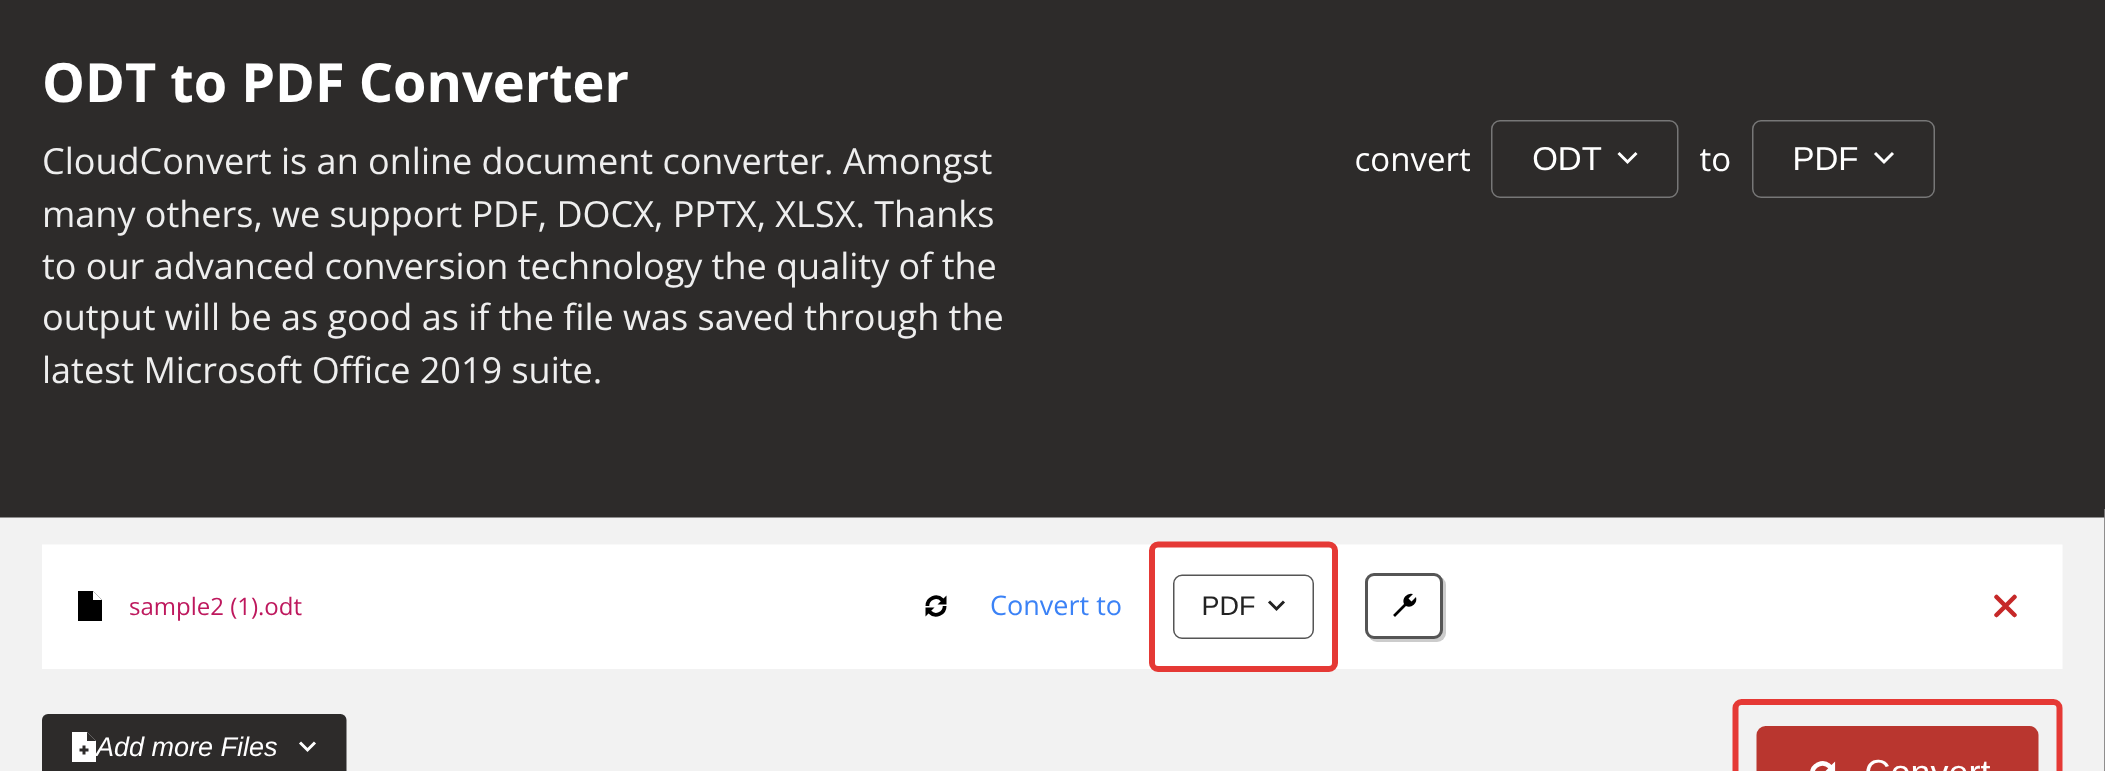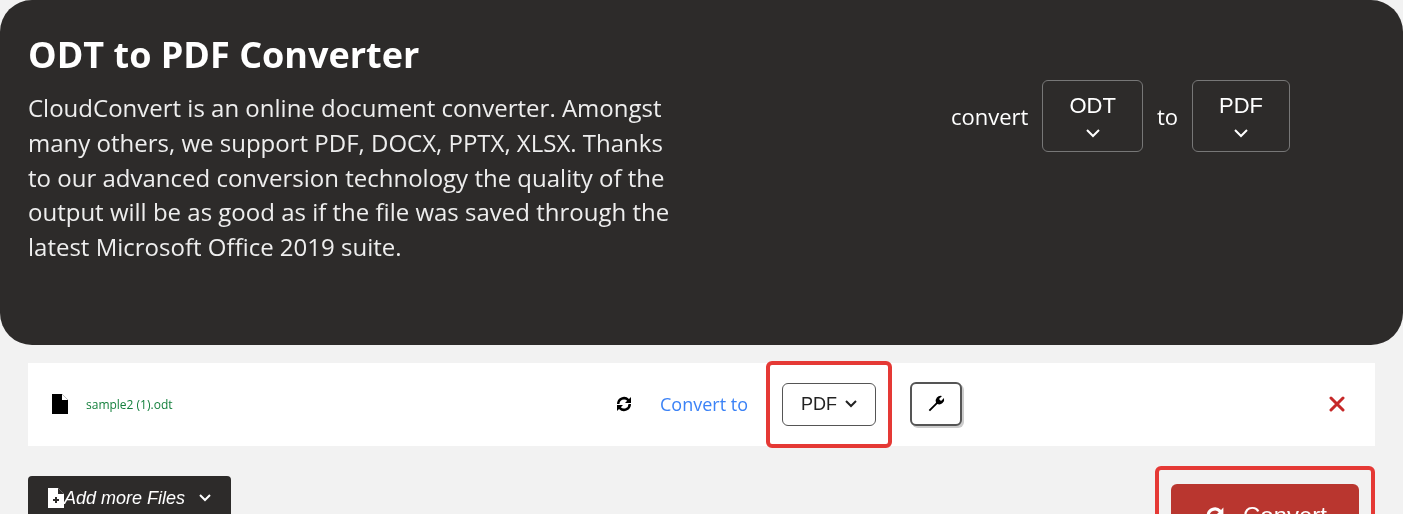--- a/index.html
+++ b/index.html
@@ -9,21 +9,20 @@
       width: 1403px;
     }
     .hero {
       background: #2d2b2a;
       color: #fff;
       padding: 30px 28px 80px 28px;
       display: flex;
       justify-content: space-between;
       align-items: flex-start;
       gap: 40px;
-      border-radius: 32px;
     }
     .hero-left { max-width: 660px; }
     .hero h1 { font-size: 36px; font-weight: 700; margin-bottom: 12px; }
     .hero p  { font-size: 24px; line-height: 1.45; color: #eee; }
 
     .convert-bar {
       display: flex;
       align-items: center;
       gap: 14px;
       margin-top: 50px;
@@ -39,37 +38,36 @@
       border: 1px solid #777;
       border-radius: 6px;
       color: #fff;
       font-size: 22px;
       font-weight: 500;
       padding: 12px 26px;
       display: flex;
       align-items: center;
       gap: 10px;
       cursor: pointer;
-      flex-direction: column;
     }
 
     .main {
       padding: 18px 28px 30px 28px;
     }
 
     .file-row {
       background: #fff;
       padding: 16px 24px;
       display: flex;
       align-items: center;
       gap: 18px;
     }
     .file-row .filename {
-      font-size: 12px;
-      color: #15803d;
+      font-size: 16px;
+      color: #be185d;
       flex: 0 0 510px;
     }
     .file-row .convert-to-label {
       font-size: 18px;
       color: #3b82f6;
       margin-left: 8px;
     }
     .file-row .spacer { flex: 1 1 auto; }
 
     .dd-group {

